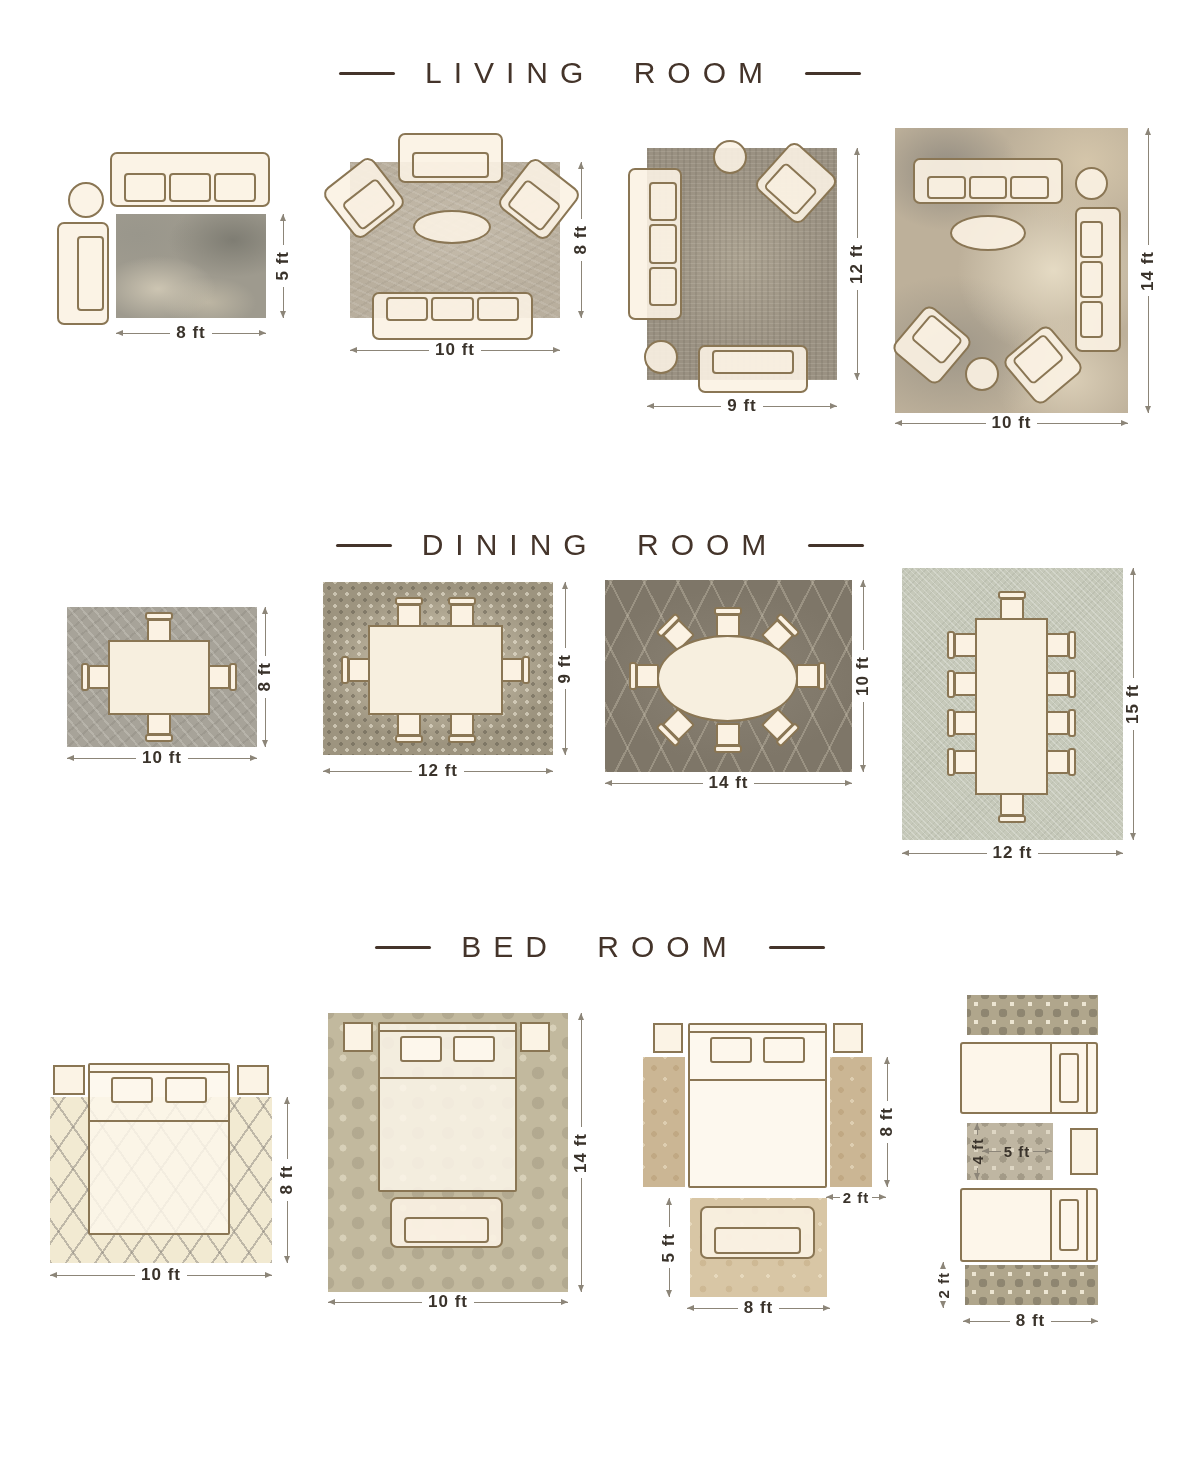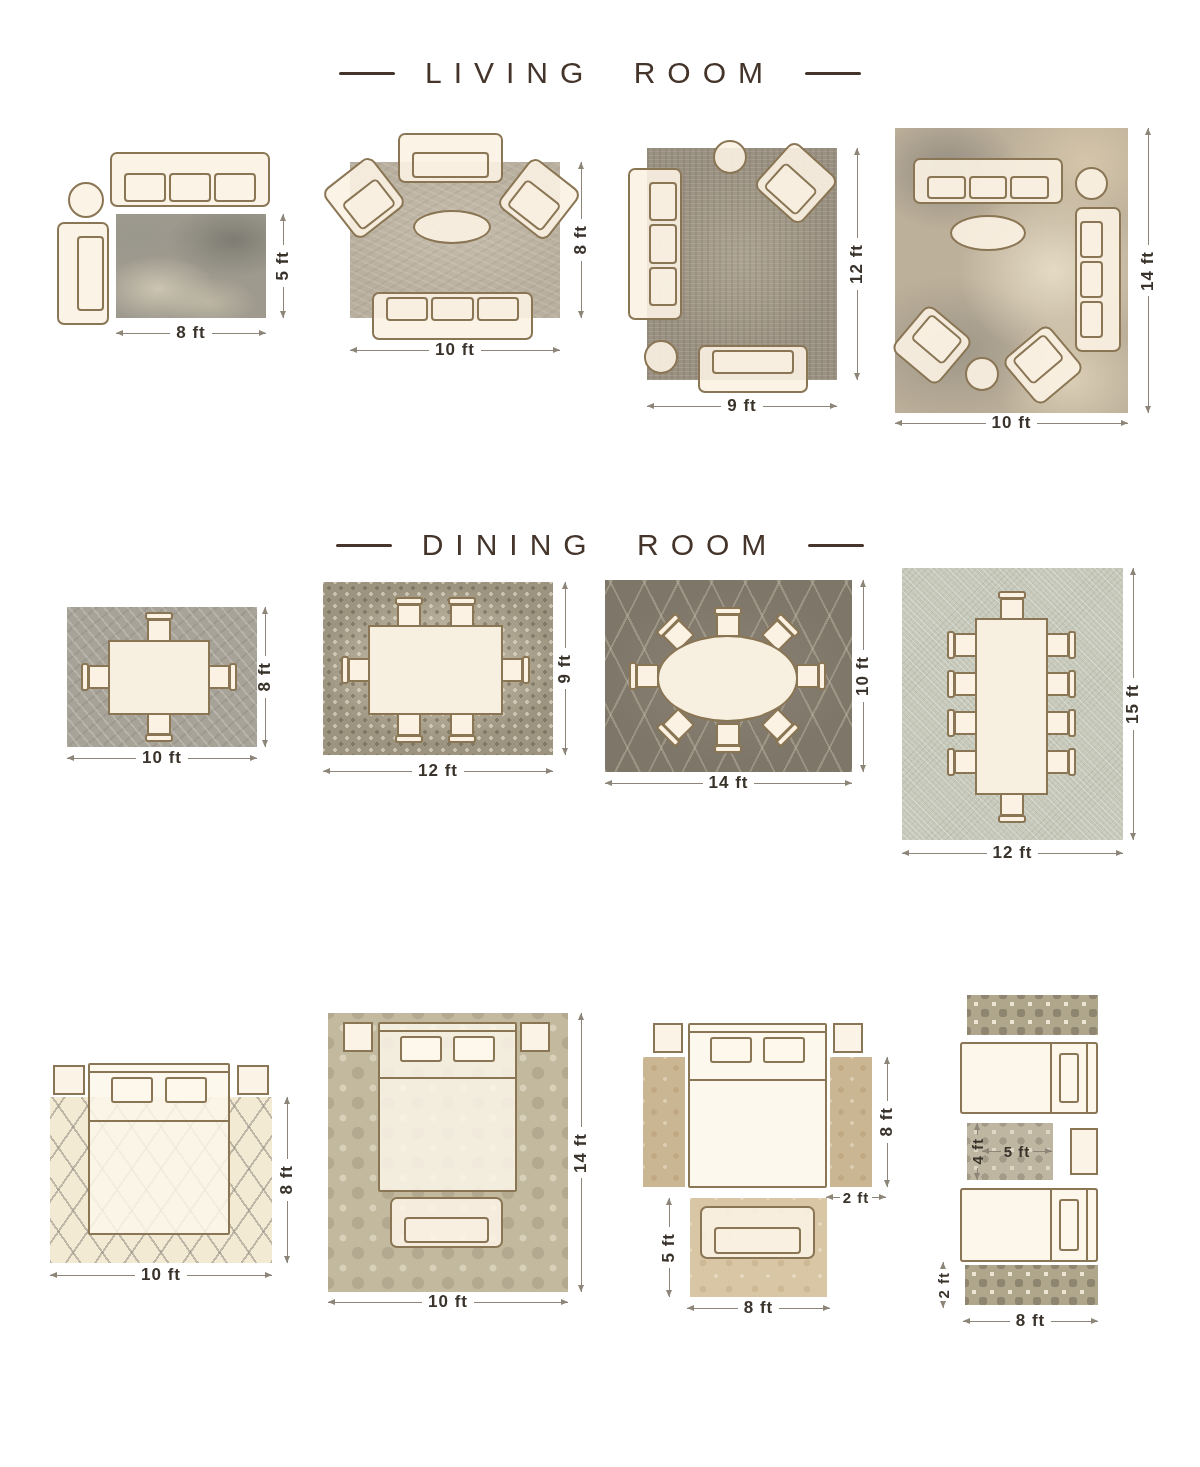--- a/index.html
+++ b/index.html
@@ -429,20 +429,25 @@
         <span class="lbl">15 ft</span>
         <span class="ln"></span>
       </div>
     <div class="hdim" style="left:902px;top:842px;width:221px">
         <span class="ln"></span>
         <span class="lbl">12 ft</span>
         <span class="ln"></span>
       </div>
   </div>
 
+  <div class="sec-h" style="top:930px">
+    <span class="dash"></span>
+    <span class="t">BED ROOM</span>
+    <span class="dash"></span>
+  </div>
 
   <div class="grp">
     <div class="rug rug-br1" style="left:50px;top:1097px;width:222px;height:166px"></div>
     <div class="nstand" style="left:53px;top:1065px;width:32px;height:30px"></div>
     <div class="nstand" style="left:237px;top:1065px;width:32px;height:30px"></div>
     <div class="bed" style="left:88px;top:1063px;width:142px;height:172px">
       <span class="hb"></span>
       <span class="pil" style="left:15%;top:12px;width:31%;height:26px"></span>
       <span class="pil" style="right:15%;top:12px;width:31%;height:26px"></span>
       <span class="fold" style="top:55px"></span>

